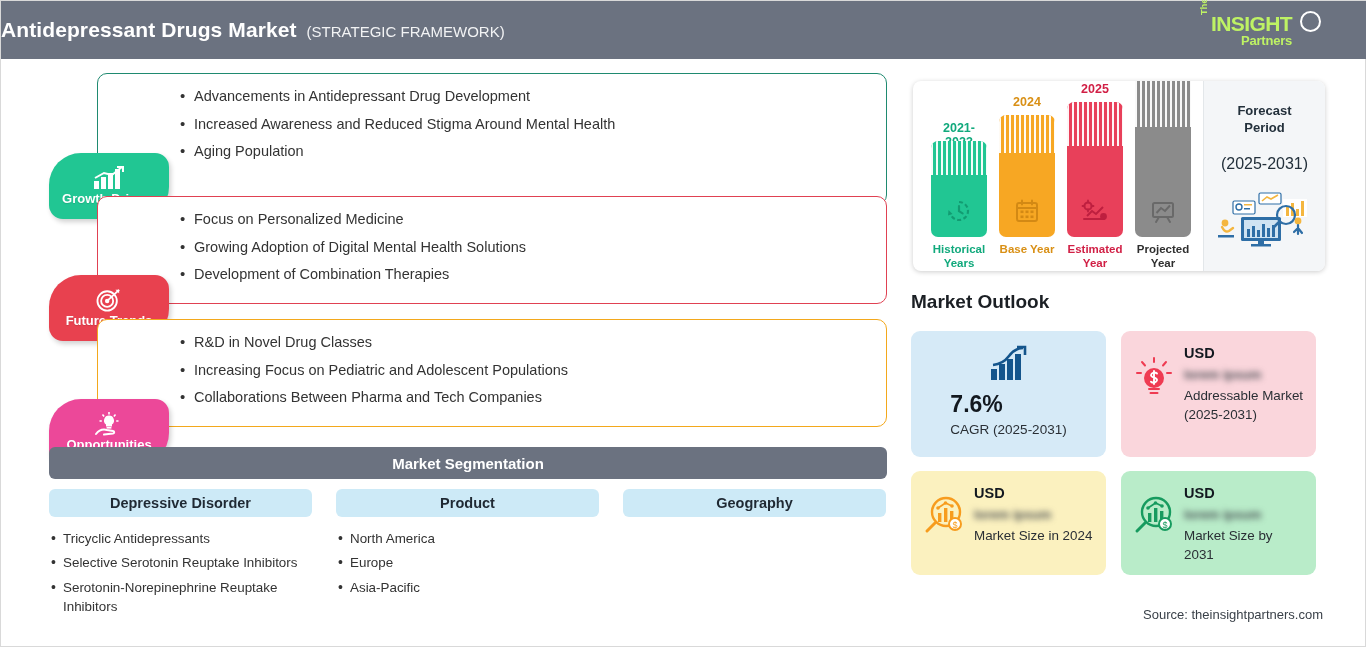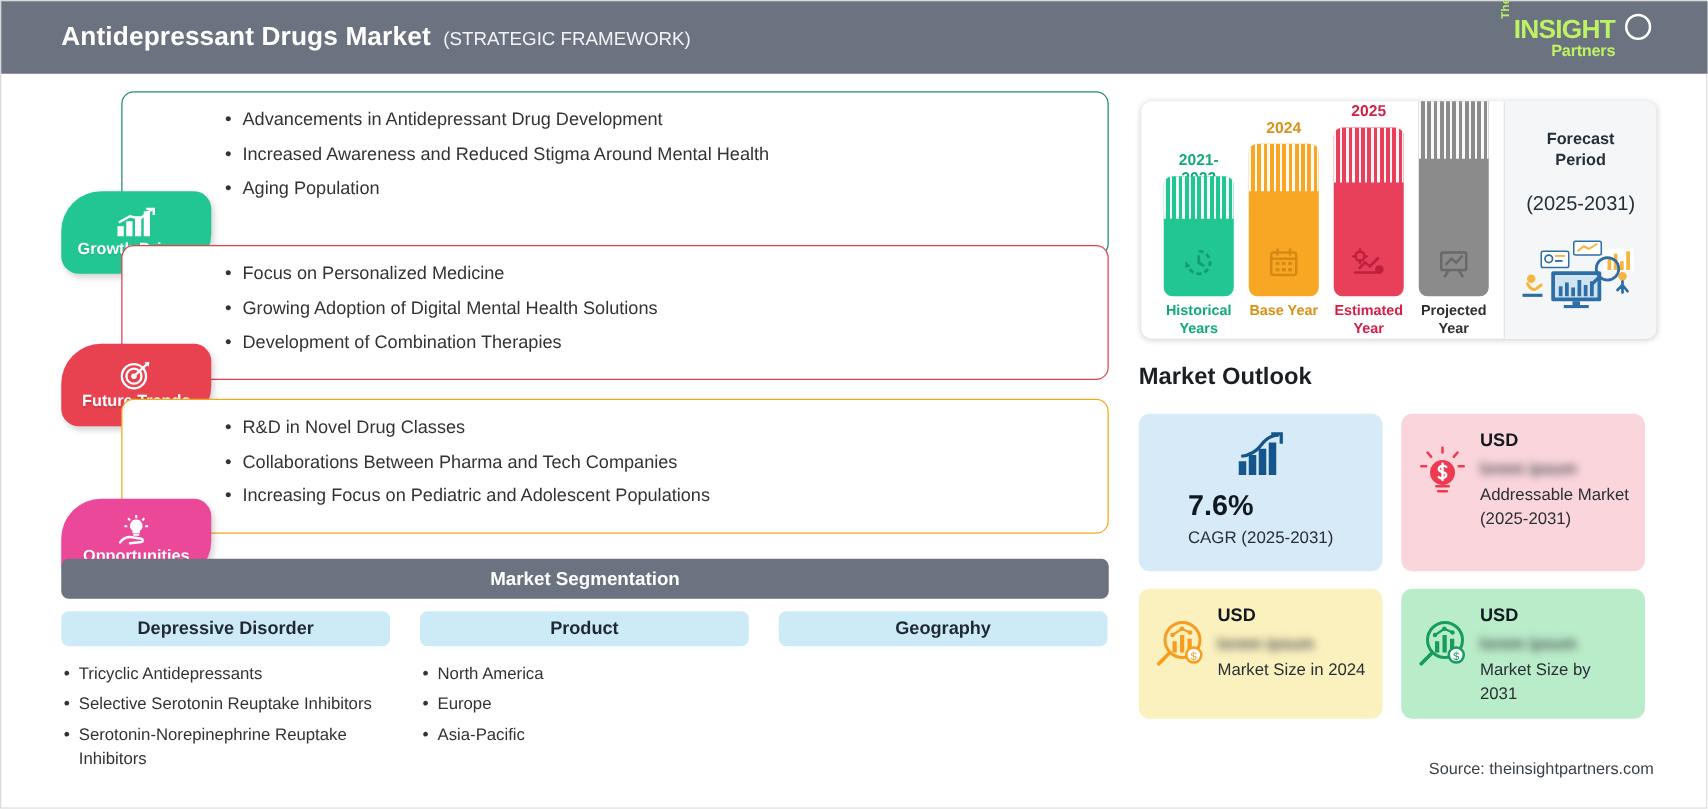--- a/index.html
+++ b/index.html
@@ -13,21 +13,20 @@
   .page{position:relative;width:1366px;height:647px;background:#fff;box-sizing:border-box;
         border:1px solid #d9d9d9;}
 
   
   .header{
     position:absolute;left:0;top:0;width:1366px;height:58px;
     background:#6b7280;
     display:flex;align-items:center;
   }
   .header-title{
-    margin-left:48px;
     font-size:21px;font-weight:bold;color:#ffffff;letter-spacing:.1px;
   }
   .header-sub{
     margin-left:10px;font-size:15px;color:#f2f3f4;font-weight:normal;
     position:relative;top:1px;
   }
   .logo{
     position:absolute;right:48px;top:8px;width:120px;height:44px;
     color:#bef264;
   }
@@ -238,22 +237,22 @@
           <path d="M22 2 L26 2 L26 6" fill="#fff"></path>
         </svg>
       </span>
       <span class="badge-label">Future Trends</span>
     </div>
 
     <div class="strip orange">
       <div class="bullets">
         <ul>
           <li>R&amp;D in Novel Drug Classes</li>
+          <li>Increasing Focus on Pediatric and Adolescent Populations</li>
           <li>Collaborations Between Pharma and Tech Companies</li>
-          <li>Increasing Focus on Pediatric and Adolescent Populations</li>
         </ul>
       </div>
     </div>
     <div class="badge orange">
       <span class="badge-icon">
         <svg width="32" height="26" viewBox="0 0 32 26">
           <g stroke="#fff" stroke-width="1.6" fill="none">
             <path d="M16 2 v2.5 M9.5 4.5 l1.6 1.9 M22.5 4.5 l-1.6 1.9 M6.5 11 h2.3 M25.5 11 h-2.3"></path>
           </g>
           <path d="M16 5.5 a5 5 0 0 1 3 9 v2 h-6 v-2 a5 5 0 0 1 3 -9z" fill="#fff"></path>

